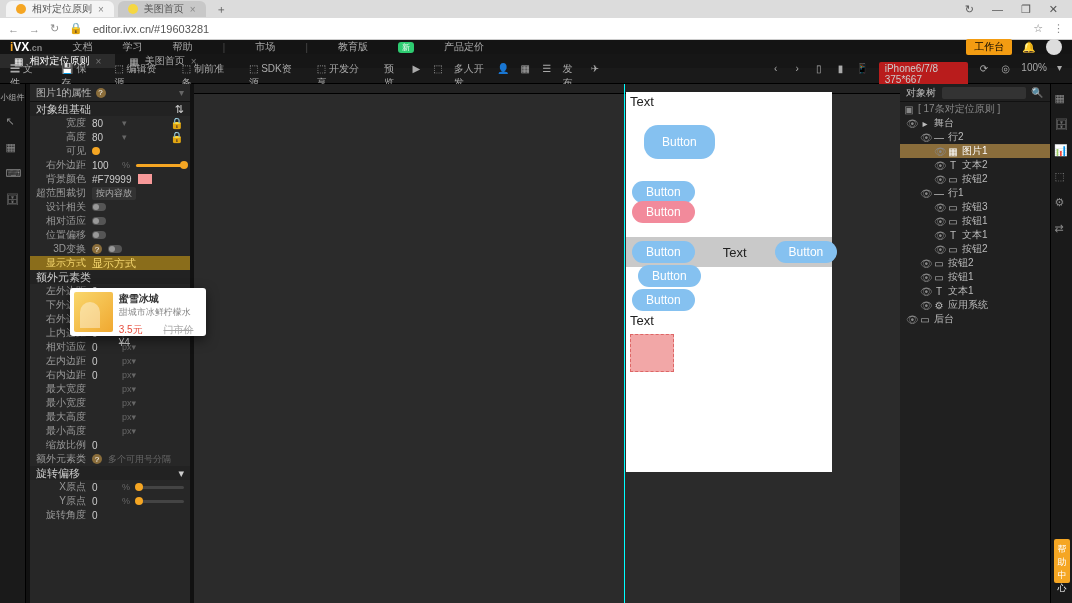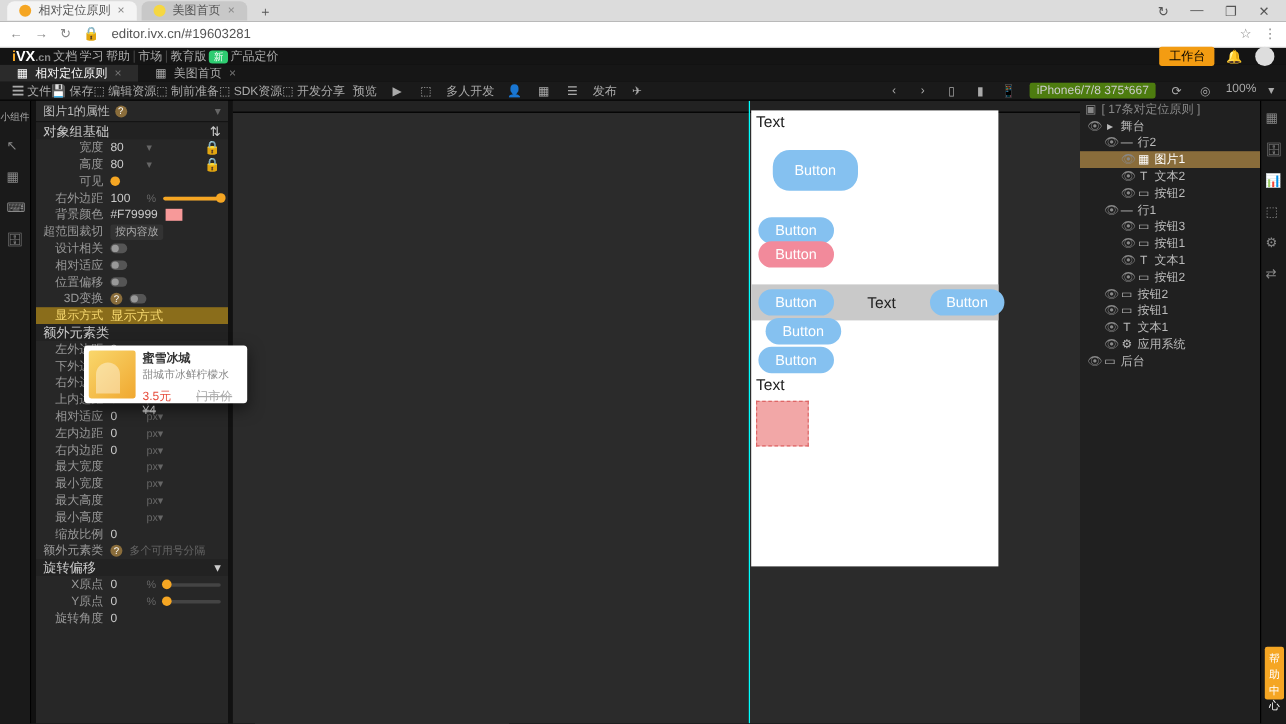--- a/index.html
+++ b/index.html
@@ -16,41 +16,41 @@
     padding:0 10px;font-size:10px;color:#555;margin-right:4px;gap:6px}
   .chrome-tab.inactive{background:#c8c8c8}
   .favicon{width:10px;height:10px;border-radius:50%}
   .tab-close{color:#888}
   .chrome-win{margin-left:auto;display:flex;gap:18px;padding-right:14px;color:#555}
   .chrome-addr{height:22px;background:#fff;display:flex;align-items:center;padding:0 8px;
     border-bottom:1px solid #ccc;gap:10px;color:#555;font-size:11px}
   .addr-icon{color:#888}
   .addr-url{color:#555;flex:1}
   
-  .app-header{height:14px;background:#141414;display:flex;align-items:center;padding:0 10px;gap:2px}
+  .app-header{height:14px;background:#141414;display:flex;align-items:center;padding:0 10px;gap:30px}
   .brand{color:var(--accent);font-weight:bold;font-size:12px}
   .brand .white{color:#fff}
   .menu-item{color:#aaa;font-size:10px}
   .pill{background:#2ecc71;color:#fff;font-size:8px;padding:0 4px;border-radius:3px}
   .header-right{margin-left:auto;display:flex;align-items:center;gap:10px}
   .orange-btn{background:var(--orange-btn);color:#000;padding:1px 8px;border-radius:2px;font-size:10px}
   .bell{color:var(--accent)}
   .avatar{width:16px;height:16px;border-radius:50%;background:#ddd}
   
   .doc-tabs{height:14px;background:#161616;display:flex;align-items:center;font-size:10px}
   .doc-tab{padding:0 14px;color:#aaa;height:100%;display:flex;align-items:center;gap:6px}
   .doc-tab.active{background:#2b2b2b;color:#fff}
   .doc-close{color:#777}
   
-  .toolbar{height:16px;background:#1a1a1a;display:flex;align-items:center;padding:0 10px;gap:0;
+  .toolbar{height:16px;background:#1a1a1a;display:flex;align-items:center;padding:0 10px;gap:24px;
     color:#aaa;font-size:10px;border-bottom:1px solid #000}
   .tb-right{margin-left:auto;display:flex;align-items:flex-start;gap:10px}
   .tb-ico{width:14px;height:14px;display:inline-flex;align-items:center;justify-content:center;
     color:#aaa}
-  .device-select{background:#4d7c0f;color:#ccc;padding:1px 6px;font-size:10px;border-radius:2px}
+  .device-select{background:#b91c1c;color:#ccc;padding:1px 6px;font-size:10px;border-radius:2px}
   
   .main{display:flex;height:519px}
   .rail{width:26px;background:#1a1a1a;display:flex;flex-direction:column;align-items:center;
     gap:12px;padding-top:8px;border-right:1px solid #000}
   .rail-ico{width:14px;height:14px;color:#888}
   
   .props{width:160px;background:var(--panel);display:flex;flex-direction:column;overflow:hidden}
   .props-head{height:18px;display:flex;align-items:center;padding:0 6px;font-size:10px;color:#bbb;
     border-bottom:1px solid #111;gap:4px}
   .badge{background:#8a6d3b;color:#fff;border-radius:50%;width:10px;height:10px;font-size:8px;
@@ -410,20 +410,25 @@
       <div style="padding-left:6px;margin-top:2px">
         <span class="d-btn">Button</span>
       </div>
       <div class="d-text">Text</div>
       <div class="d-img-box"></div>
     </div>
 
   </div>
 
   <div class="tree">
+    <div class="tree-head">
+      <span>对象树</span>
+      <span class="tree-search" title="搜索对象"></span>
+      <span>🔍</span>
+    </div>
     <div class="tree-row" style="color:#888">
       <span class="tree-ico">▣</span>
       <span>[ 17条对定位原则 ]</span>
     </div>
     <div id="tree-rows">
         <div class="tree-row" style="padding-left: 6px;">
           <span class="eye">👁</span>
           <span class="tree-ico">▸</span>
           <span>舞台</span>
         </div>

